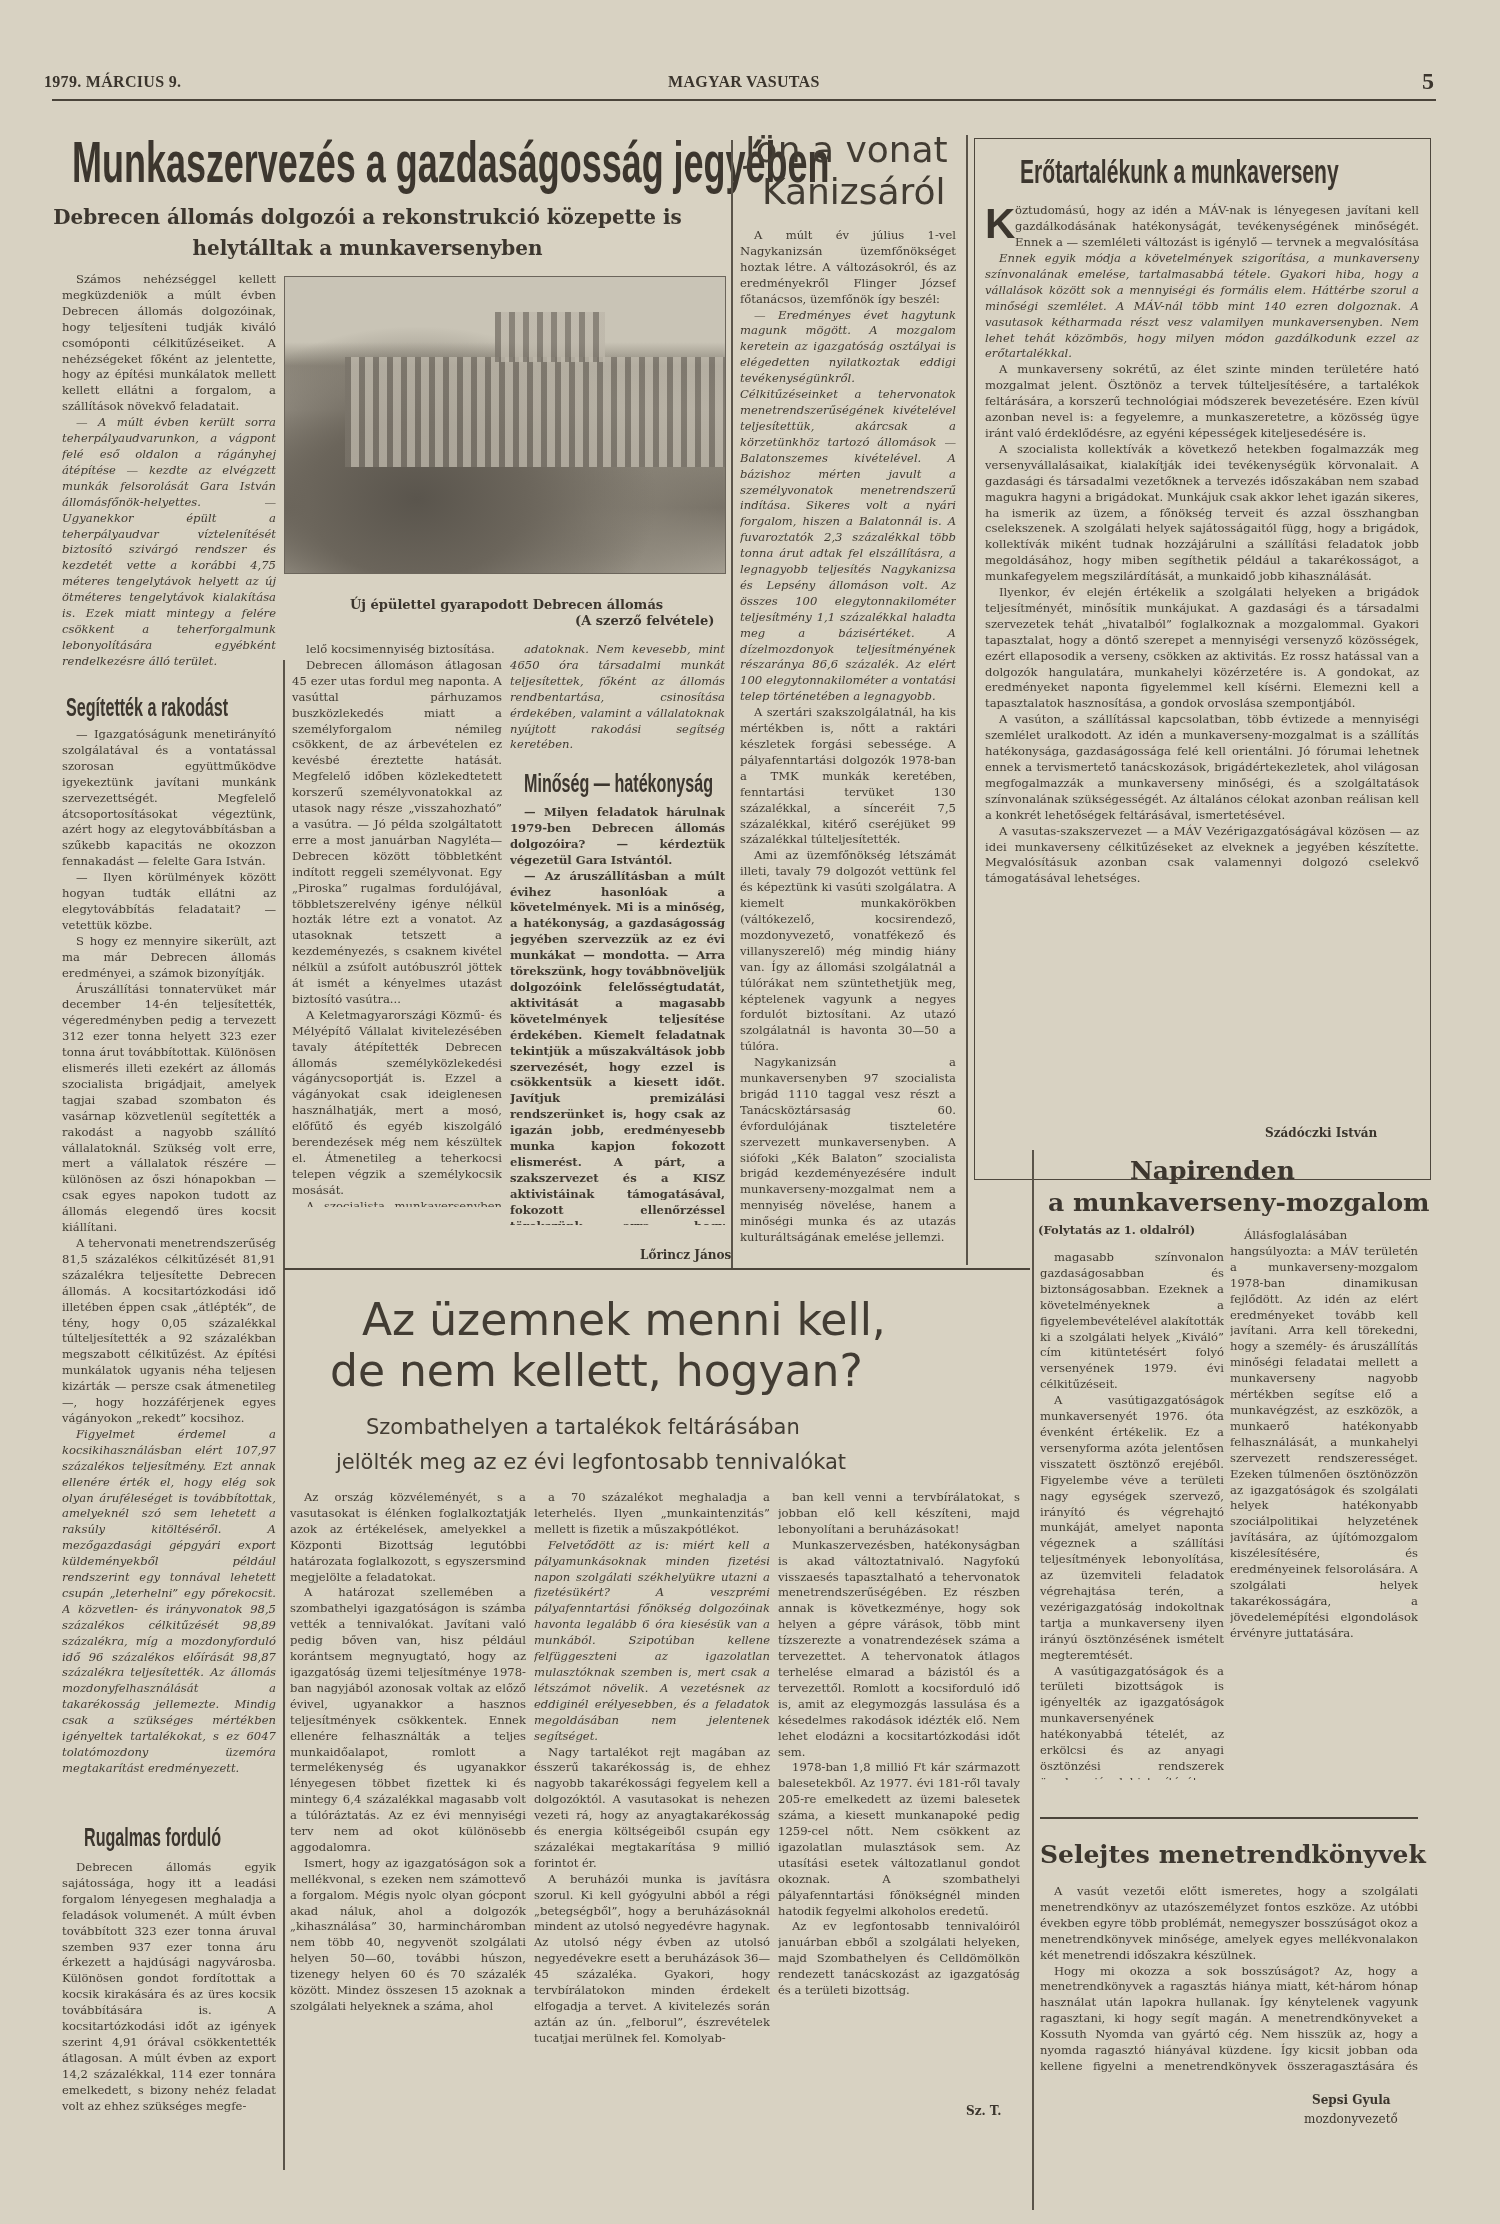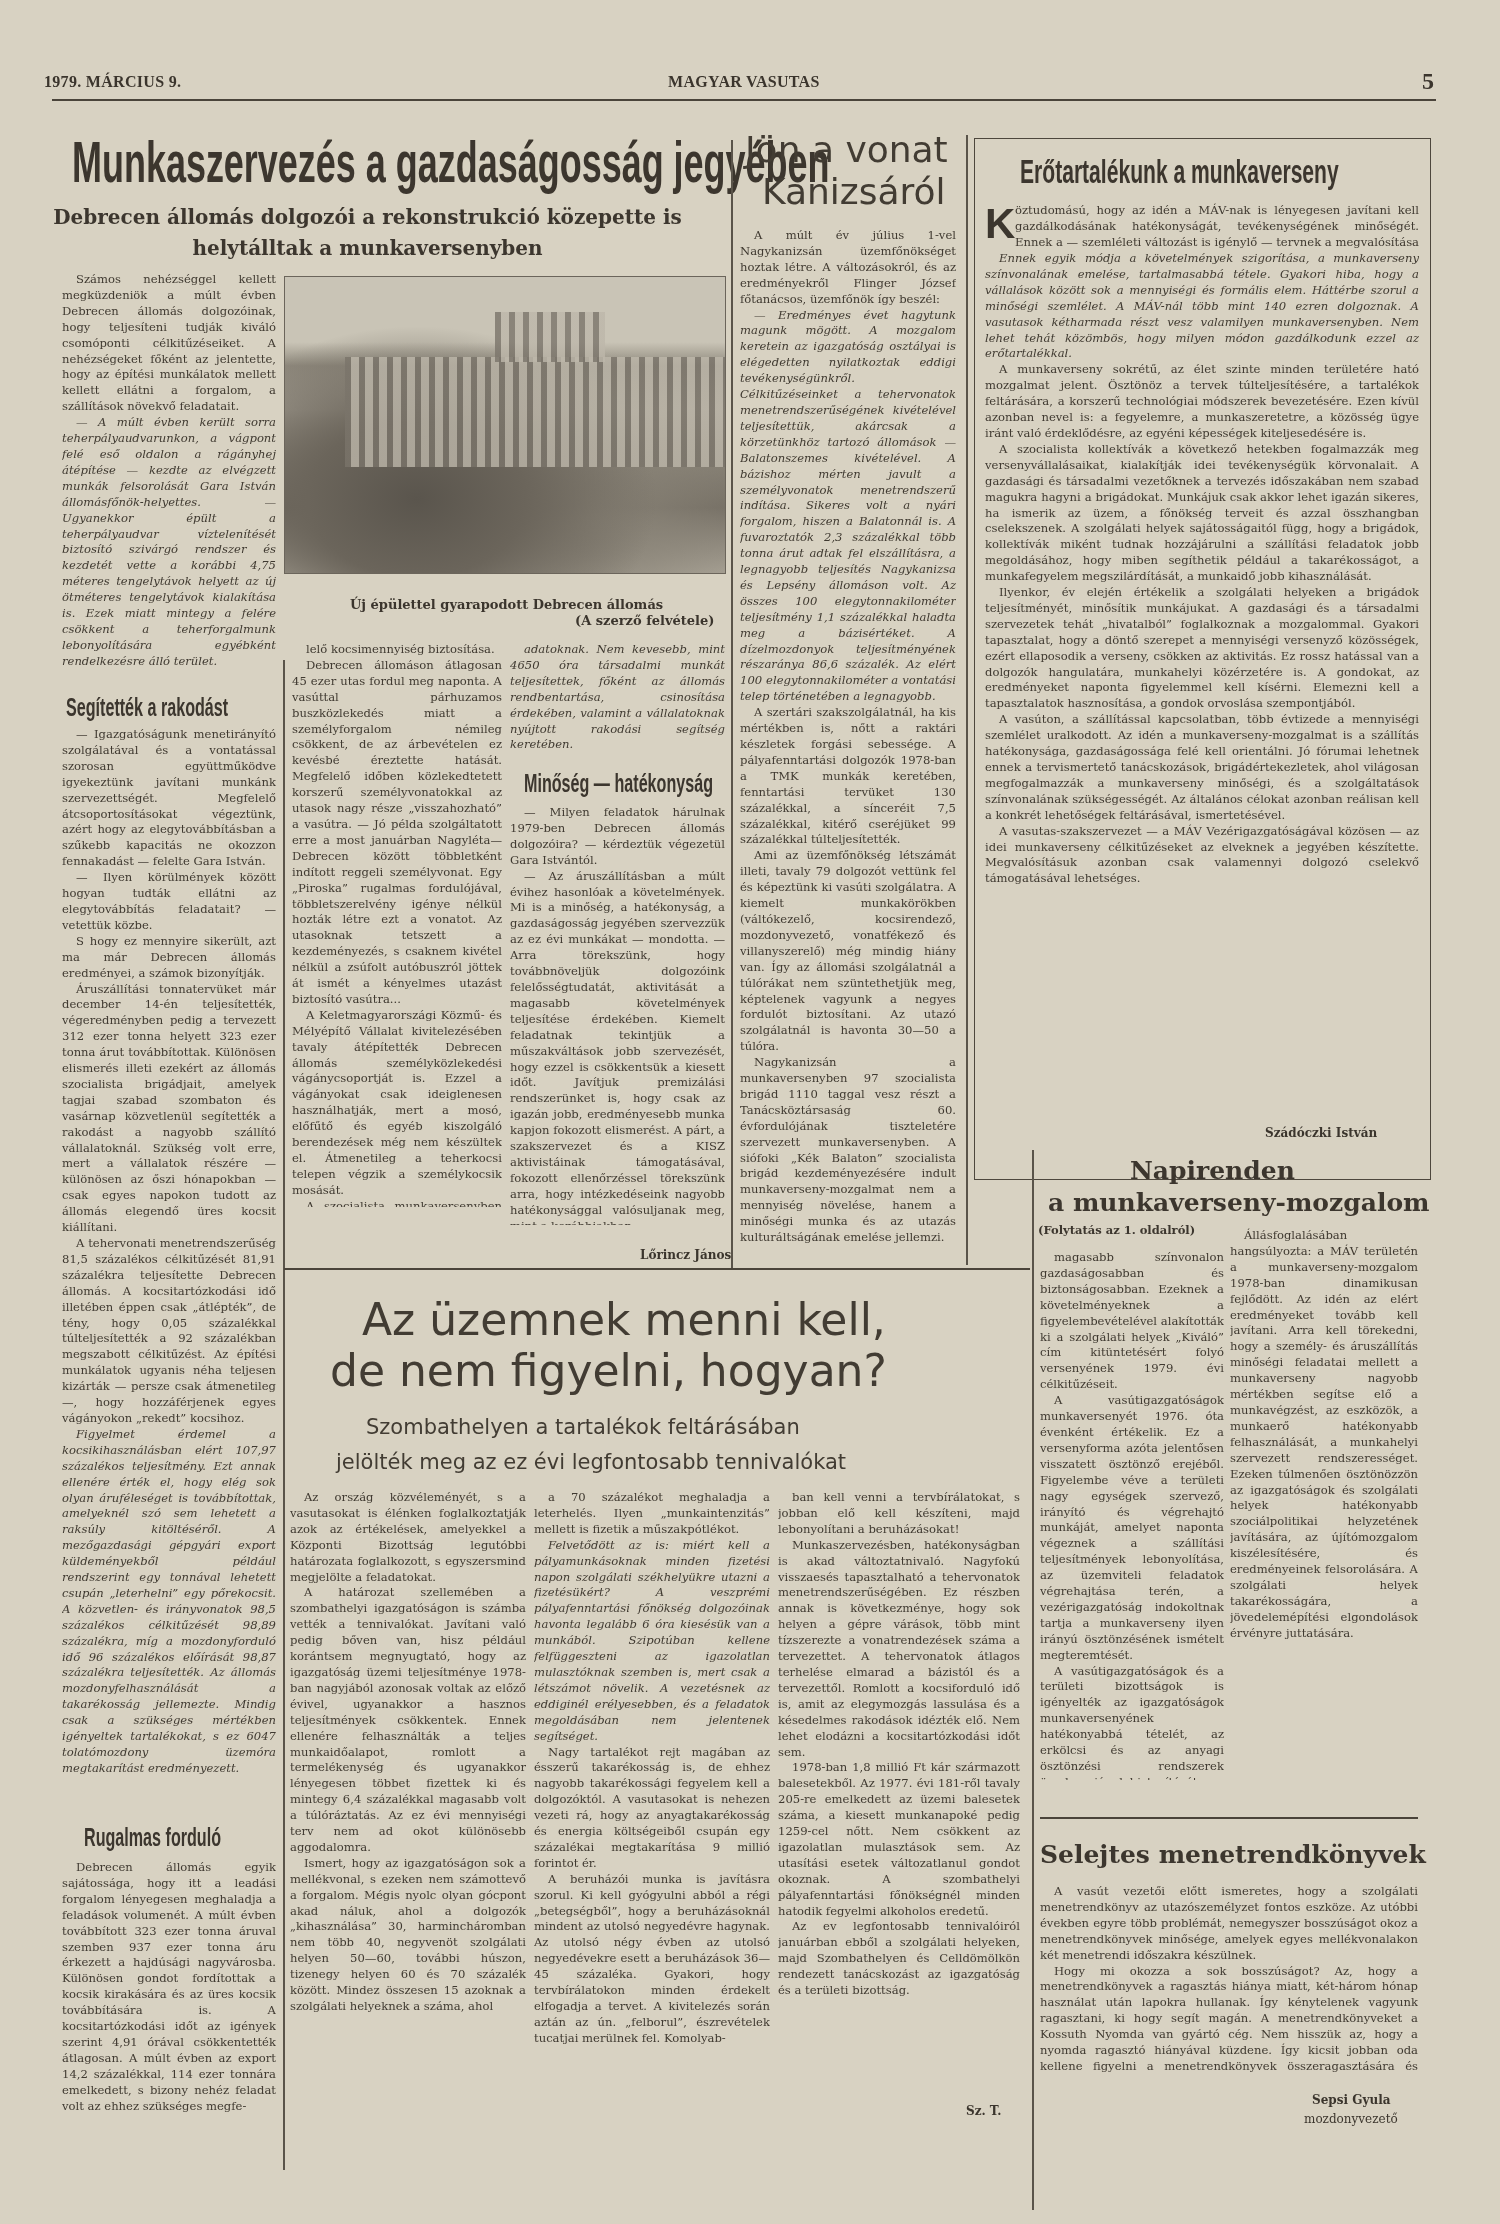--- a/index.html
+++ b/index.html
@@ -78,21 +78,21 @@
   <p>lelő kocsimennyiség biztosítása.</p>
   <p>Debrecen állomáson átlagosan 45 ezer utas fordul meg naponta. A vasúttal párhuzamos buszközlekedés miatt a személyforgalom némileg csökkent, de az árbevételen ez kevésbé éreztette hatását. Megfelelő időben közlekedtetett korszerű személyvonatokkal az utasok nagy része „visszahozható” a vasútra. — Jó példa szolgáltatott erre a most januárban Nagyléta—Debrecen között többletként indított reggeli személyvonat. Egy „Piroska” rugalmas fordulójával, többletszerelvény igénye nélkül hozták létre ezt a vonatot. Az utasoknak tetszett a kezdeményezés, s csaknem kivétel nélkül a zsúfolt autóbuszról jöttek át ismét a kényelmes utazást biztosító vasútra...</p>
   <p>A Keletmagyarországi Közmű- és Mélyépítő Vállalat kivitelezésében tavaly átépítették Debrecen állomás személyközlekedési vágánycsoportját is. Ezzel a vágányokat csak ideiglenesen használhatják, mert a mosó, előfűtő és egyéb kiszolgáló berendezések még nem készültek el. Átmenetileg a teherkocsi telepen végzik a személykocsik mosását.</p>
   <p>A szocialista munkaversenyben 57 brigád vett részt — s többségük növekvő aktivitással tett eleget a vállalt fel-</p>
 </div>
 
 <div class="abs body-col" style="left:510px;top:642px;width:215px;height:110px;">
   <p class="it">adatoknak. Nem kevesebb, mint 4650 óra társadalmi munkát teljesítettek, főként az állomás rendbentartása, csinosítása érdekében, valamint a vállalatoknak nyújtott rakodási segítség keretében.</p>
 </div>
 <div class="abs cond" style="left:524px;top:768px;font-size:26px;">Minőség — hatékonyság</div>
-<div class="abs body-col" style="left:510px;top:805px;width:215px;height:420px;">
+<div class="abs body-col" style="left:510px;top:805px;width:215px;height:420px;font-weight:bold;">
   <p>— Milyen feladatok hárulnak 1979-ben Debrecen állomás dolgozóira? — kérdeztük végezetül Gara Istvántól.</p>
   <p>— Az áruszállításban a múlt évihez hasonlóak a követelmények. Mi is a minőség, a hatékonyság, a gazdaságosság jegyében szervezzük az ez évi munkákat — mondotta. — Arra törekszünk, hogy továbbnöveljük dolgozóink felelősségtudatát, aktivitását a magasabb követelmények teljesítése érdekében. Kiemelt feladatnak tekintjük a műszakváltások jobb szervezését, hogy ezzel is csökkentsük a kiesett időt. Javítjuk premizálási rendszerünket is, hogy csak az igazán jobb, eredményesebb munka kapjon fokozott elismerést. A párt, a szakszervezet és a KISZ aktivistáinak támogatásával, fokozott ellenőrzéssel törekszünk arra, hogy intézkedéseink nagyobb hatékonysággal valósuljanak meg, mint a korábbiakban.</p>
 </div>
 <div class="abs sig" style="left:640px;top:1248px;">Lőrincz János</div>
 <div class="abs vrule" style="left:731px;top:140px;height:1130px;"></div>
 
 <div class="abs sans" style="left:745px;top:130px;font-size:36px;line-height:40px;">Jön a vonat</div>
 <div class="abs sans" style="left:762px;top:172px;font-size:36px;line-height:40px;">Kanizsáról</div>
 <div class="abs body-col" style="left:740px;top:228px;width:216px;height:1035px;">
   <p>A múlt év július 1-vel Nagykanizsán üzemfőnökséget hoztak létre. A változásokról, és az eredményekről Flinger József főtanácsos, üzemfőnök így beszél:</p>
@@ -138,21 +138,21 @@
 <div class="abs body-col" style="left:1040px;top:1884px;width:378px;height:190px;">
   <p>A vasút vezetői előtt ismeretes, hogy a szolgálati menetrendkönyv az utazószemélyzet fontos eszköze. Az utóbbi években egyre több problémát, nemegyszer bosszúságot okoz a menetrendkönyvek minősége, amelyek egyes mellékvonalakon két menetrendi időszakra készülnek.</p>
   <p>Hogy mi okozza a sok bosszúságot? Az, hogy a menetrendkönyvek a ragasztás hiánya miatt, két-három hónap használat után lapokra hullanak. Így kénytelenek vagyunk ragasztani, ki hogy segít magán. A menetrendkönyveket a Kossuth Nyomda van gyártó cég. Nem hisszük az, hogy a nyomda ragasztó hiányával küzdene. Így kicsit jobban oda kellene figyelni a menetrendkönyvek összeragasztására és akkor sok bosszúságtól kímélhetnék meg az utazó dolgozókat.</p>
 </div>
 <div class="abs sig" style="left:1312px;top:2093px;">Sepsi Gyula</div>
 <div class="abs" style="left:1304px;top:2112px;font-size:12px;color:#3b352d;">mozdonyvezető</div>
 <div class="abs vrule" style="left:1032px;top:1150px;height:1060px;"></div>
 
 <div class="abs rule" style="left:284px;top:1268px;width:746px;height:1.5px;"></div>
 <div class="abs sans" style="left:362px;top:1296px;font-size:44px;line-height:48px;">Az üzemnek menni kell,</div>
-<div class="abs sans" style="left:330px;top:1347px;font-size:44px;line-height:48px;">de nem figyelni, hogyan?</div>
+<div class="abs sans" style="left:330px;top:1347px;font-size:44px;line-height:48px;">de nem kellett, hogyan?</div>
 <div class="abs sans it" style="left:366px;top:1415px;font-size:21px;">Szombathelyen a tartalékok feltárásában</div>
 <div class="abs sans it" style="left:336px;top:1450px;font-size:21px;">jelölték meg az ez évi legfontosabb tennivalókat</div>
 
 <div class="abs body-col" style="left:290px;top:1490px;width:236px;height:670px;">
   <p>Az ország közvéleményét, s a vasutasokat is élénken foglalkoztatják azok az értékelések, amelyekkel a Központi Bizottság legutóbbi határozata foglalkozott, s egyszersmind megjelölte a feladatokat.</p>
   <p>A határozat szellemében a szombathelyi igazgatóságon is számba vették a tennivalókat. Javítani való pedig bőven van, hisz például korántsem megnyugtató, hogy az igazgatóság üzemi teljesítménye 1978-ban nagyjából azonosak voltak az előző évivel, ugyanakkor a hasznos teljesítmények csökkentek. Ennek ellenére felhasználták a teljes munkaidőalapot, romlott a termelékenység és ugyanakkor lényegesen többet fizettek ki és mintegy 6,4 százalékkal magasabb volt a túlóráztatás. Az ez évi mennyiségi terv nem ad okot különösebb aggodalomra.</p>
   <p>Ismert, hogy az igazgatóságon sok a mellékvonal, s ezeken nem számottevő a forgalom. Mégis nyolc olyan gócpont akad náluk, ahol a dolgozók „kihasználása” 30, harmincháromban nem több 40, negyvenöt szolgálati helyen 50—60, további húszon, tizenegy helyen 60 és 70 százalék között. Mindez összesen 15 azoknak a szolgálati helyeknek a száma, ahol</p>
 </div>
 <div class="abs body-col" style="left:534px;top:1490px;width:236px;height:670px;">
   <p>a 70 százalékot meghaladja a leterhelés. Ilyen „munkaintenzitás” mellett is fizetik a műszakpótlékot.</p>

